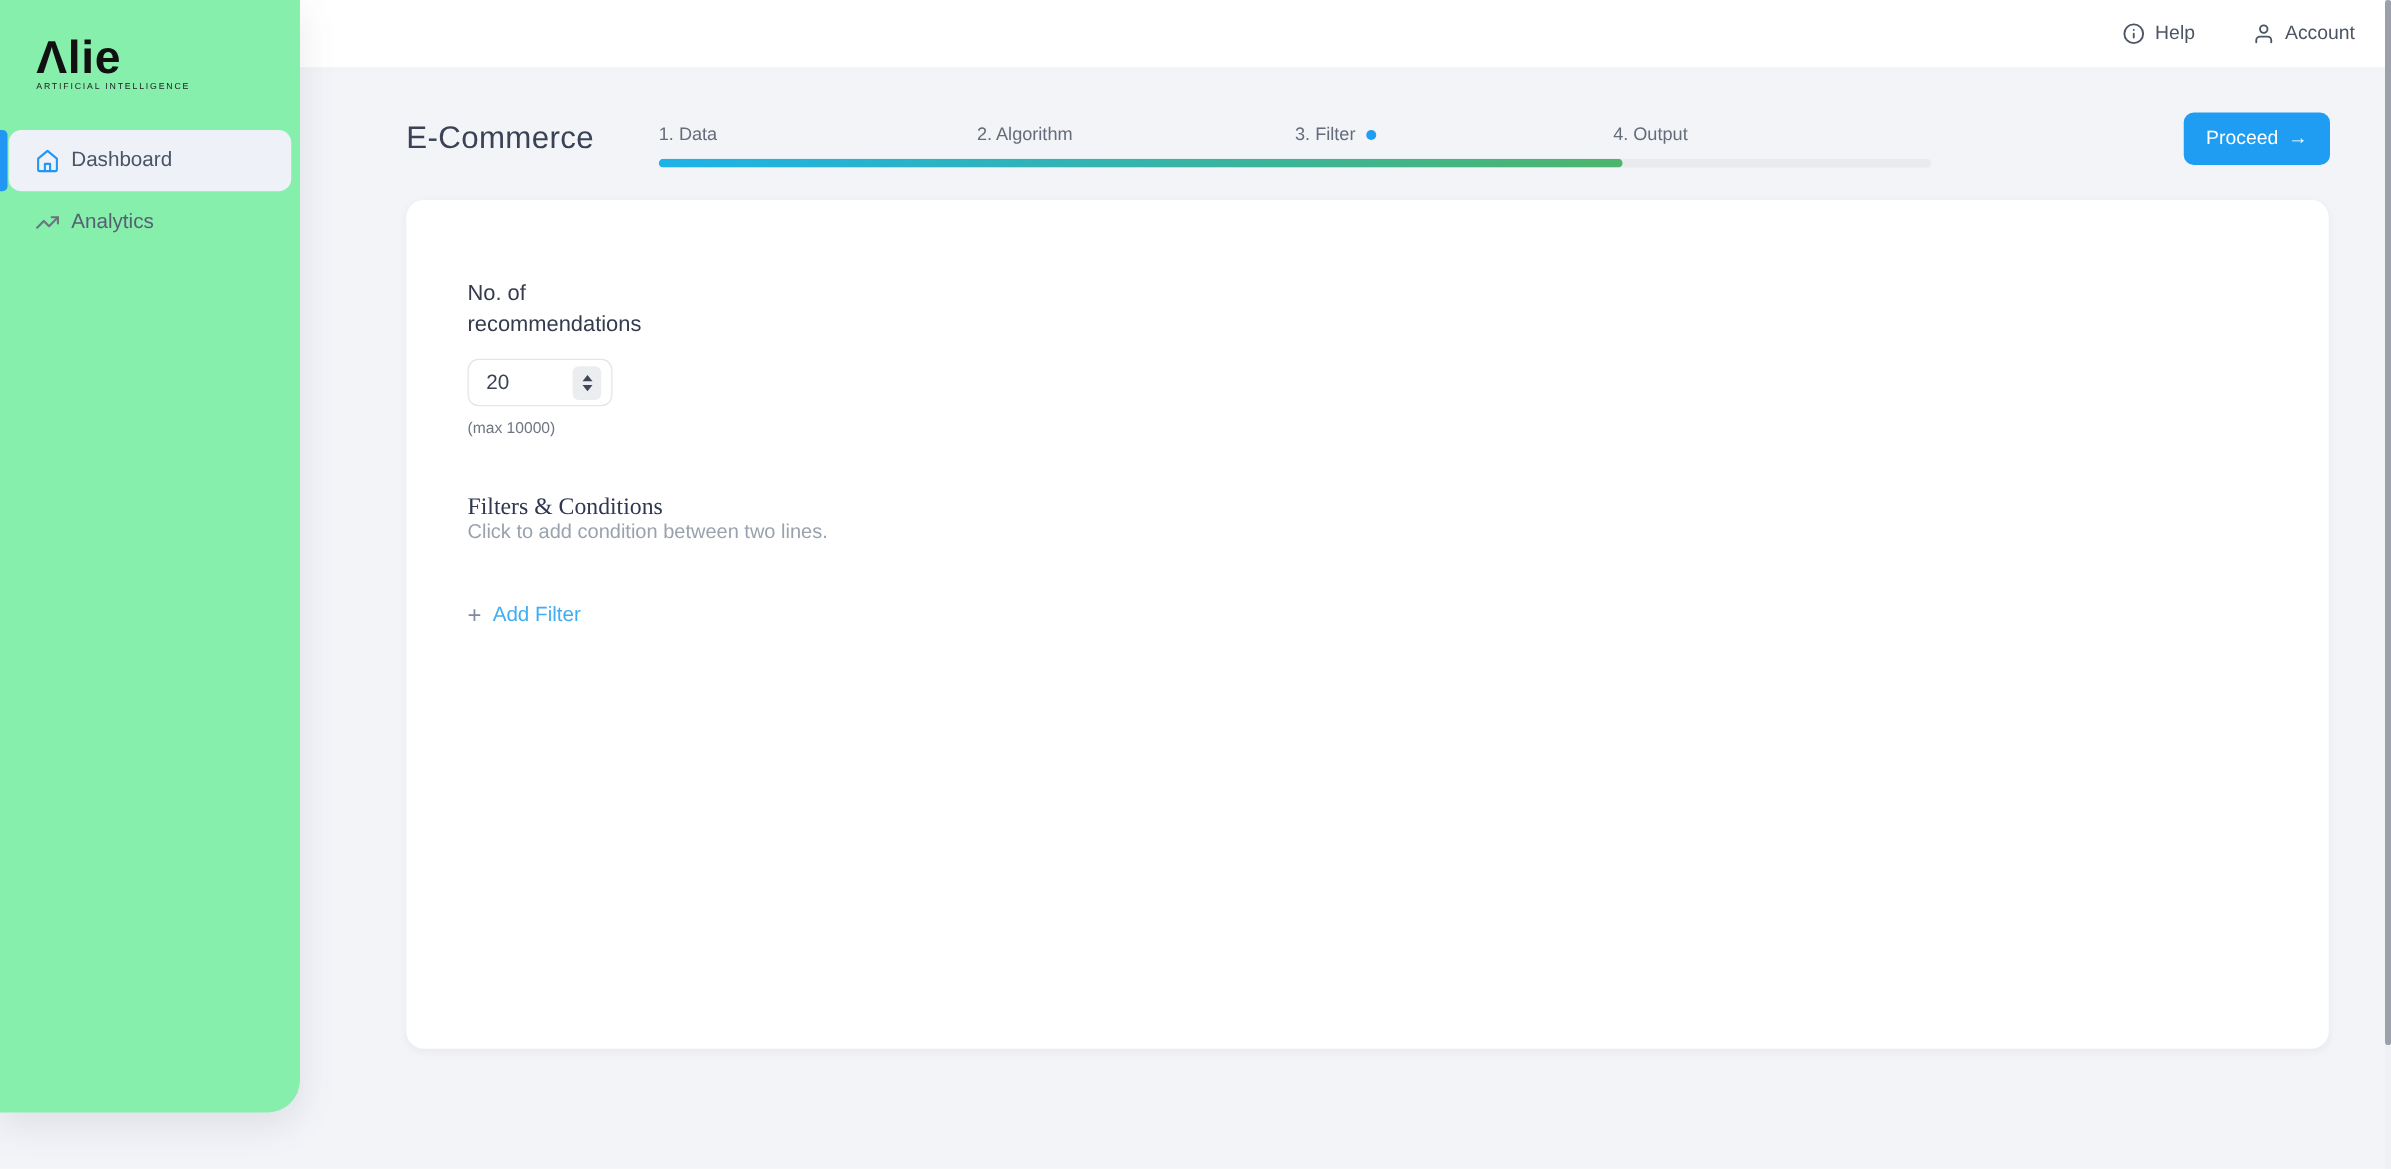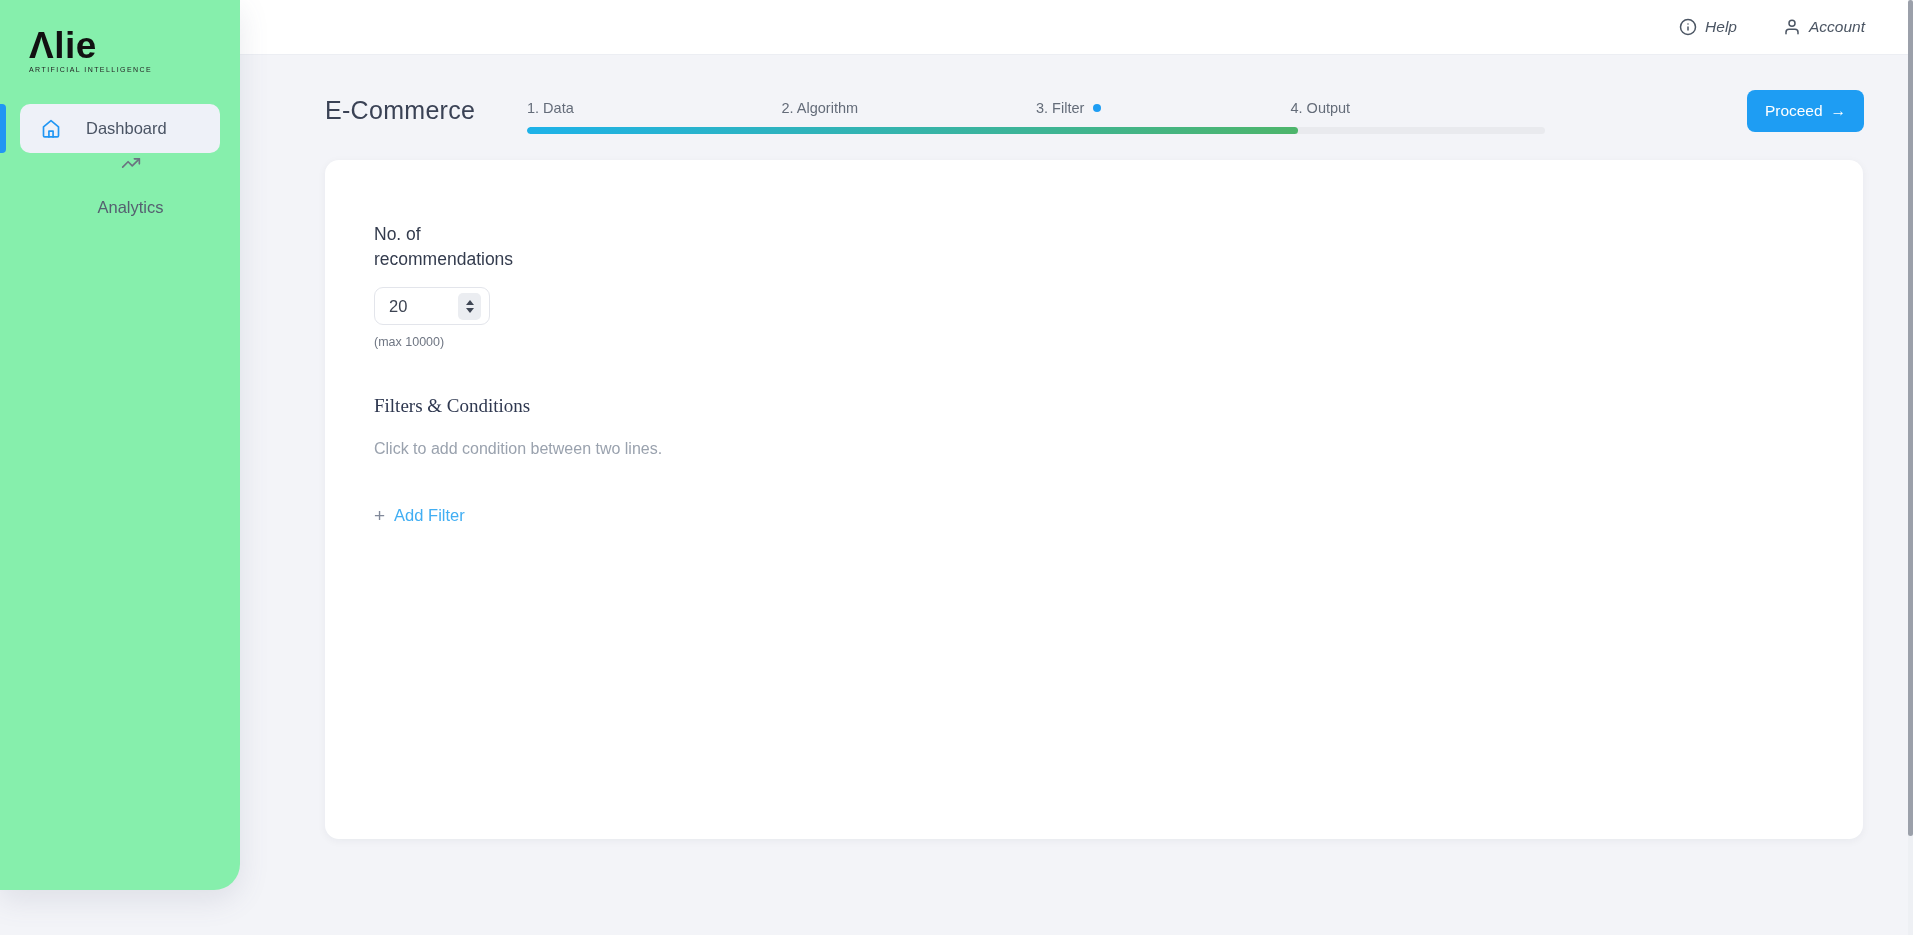--- a/index.html
+++ b/index.html
@@ -11,23 +11,22 @@
     overflow: hidden;
     color: #3c4257;
   }
 
   
   .topbar {
     position: absolute; top: 0; left: 0; right: 0; height: 55px;
     background: #ffffff;
     border-bottom: 1px solid #eceef3;
     display: flex; align-items: center; justify-content: flex-end;
-    gap: 46px; padding-right: 48px;
+    gap: 46px; padding-right: 29px;
     z-index: 5;
-    font-style: italic;
   }
   .topbar-item {
     display: flex; align-items: center; gap: 8px;
     font-size: 15.5px; color: #4b5563; cursor: pointer;
   }
   .topbar-item svg { display: block; }
 
   
   .sidebar {
     position: absolute; top: 0; left: 0; width: 240px; height: 890px;
@@ -40,31 +39,31 @@
   .logo-name {
     font-size: 37px; font-weight: 700; color: #111111;
     letter-spacing: 0.5px; line-height: 1;
   }
   .logo-tagline {
     font-size: 7px; letter-spacing: 1.45px; color: #222222;
     margin-top: 2px; font-weight: 500;
   }
   .nav { margin-top: 31px; position: relative; }
   .nav-item {
-    margin: 0 20px; height: 49px; border-radius: 10px;
-    display: flex; align-items: center; gap: 25px;
+    margin: 0 7px; height: 49px; border-radius: 10px;
+    display: flex; align-items: center; gap: 9px;
     padding-left: 21px; cursor: pointer;
     font-size: 16.5px; color: #556070;
   }
   .nav-item.active { background: #eef1f8; color: #4a5464; }
   .active-indicator {
     position: absolute; left: 0; top: 0; width: 6px; height: 49px;
     background: #2196f3; border-radius: 0 4px 4px 0;
   }
-  .nav-item + .nav-item { margin-top: 0; flex-direction: column; }
+  .nav-item + .nav-item { margin-top: 0; }
   .nav-item svg { display: block; }
 
   
   .main { position: absolute; left: 274px; top: 55px; right: 0; bottom: 0; }
   .page-title {
     position: absolute; left: 51px; top: 41px;
     font-size: 25px; color: #3a4255; letter-spacing: 0.3px; font-weight: 500;
   }
   .stepper { position: absolute; left: 253px; top: 45px; width: 1018px; }
   .step-labels { display: flex; }
@@ -126,21 +125,21 @@
   .tri-down {
     width: 0; height: 0;
     border-left: 4px solid transparent; border-right: 4px solid transparent;
     border-top: 5px solid #3f4654;
   }
   .field-hint { margin-top: 10px; font-size: 12.5px; color: #6f7683; }
 
   .filters-title {
     margin-top: 46px; font-size: 19px; color: #2f3850; font-weight: 500; font-family: Liberation Serif, serif;
   }
-  .filters-desc { margin-top: 23px; font-size: 16px; color: #9aa2ae; }
+  .filters-desc { margin-top: 0; font-size: 16px; color: #9aa2ae; }
   .add-filter {
     margin-top: 48px; display: inline-flex; align-items: center; gap: 9px;
     cursor: pointer;
   }
   .add-filter .plus { font-size: 19px; color: #81899a; line-height: 1; }
   .add-filter .label { font-size: 16.5px; color: #41aef3; }
 
   
   .scrollbar-track {
     position: absolute; right: 0; top: 0; width: 5px; height: 935px;

